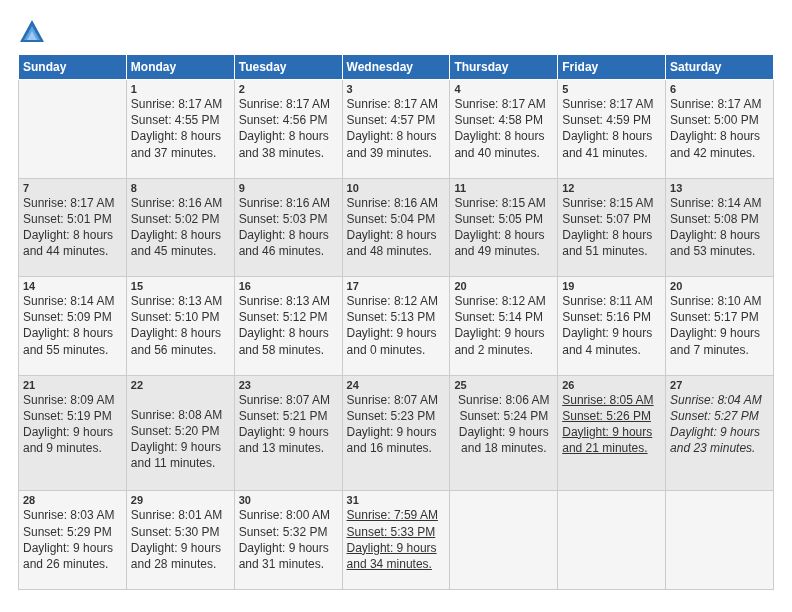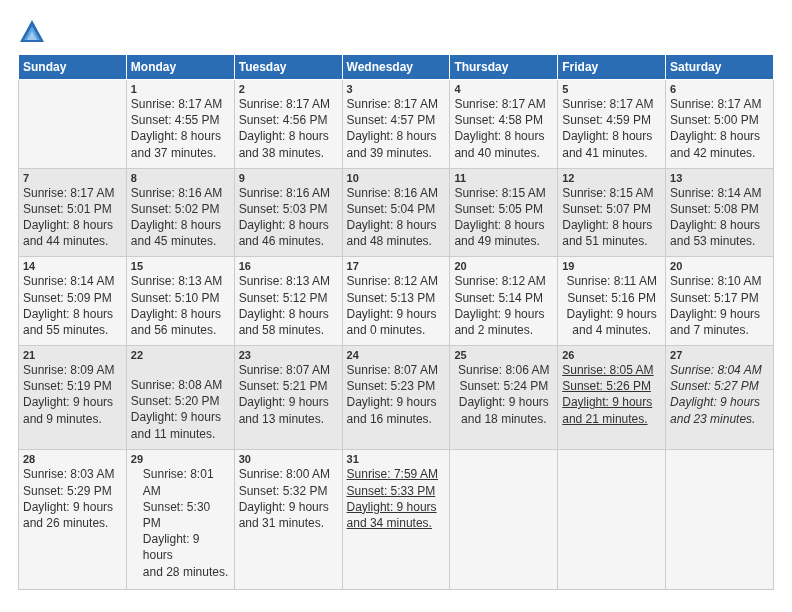--- a/index.html
+++ b/index.html
@@ -266,21 +266,21 @@
           </td>
           <td>
             <span class="day-num">20</span>
             <div class="day-info" style="white-space: pre-line;">Sunrise: 8:12 AM
 Sunset: 5:14 PM
 Daylight: 9 hours
 and 2 minutes.</div>
           </td>
           <td>
             <span class="day-num">19</span>
-            <div class="day-info" style="white-space: pre-line; text-align: center;">Sunrise: 8:11 AM
+            <div class="day-info" style="white-space: pre-line;">Sunrise: 8:11 AM
 Sunset: 5:16 PM
 Daylight: 9 hours
 and 4 minutes.</div>
           </td>
           <td>
             <span class="day-num">20</span>
             <div class="day-info" style="white-space: pre-line;">Sunrise: 8:10 AM
 Sunset: 5:17 PM
 Daylight: 9 hours
 and 7 minutes.</div>
@@ -340,21 +340,21 @@
         <tr>
           <td>
             <span class="day-num">28</span>
             <div class="day-info" style="white-space: pre-line;">Sunrise: 8:03 AM
 Sunset: 5:29 PM
 Daylight: 9 hours
 and 26 minutes.</div>
           </td>
           <td>
             <span class="day-num">29</span>
-            <div class="day-info" style="white-space: pre-line; margin-left: 12px;">Sunrise: 8:01 AM
+            <div class="day-info" style="white-space: pre-line;">Sunrise: 8:01 AM
 Sunset: 5:30 PM
 Daylight: 9 hours
 and 28 minutes.</div>
           </td>
           <td>
             <span class="day-num">30</span>
             <div class="day-info" style="white-space: pre-line;">Sunrise: 8:00 AM
 Sunset: 5:32 PM
 Daylight: 9 hours
 and 31 minutes.</div>

